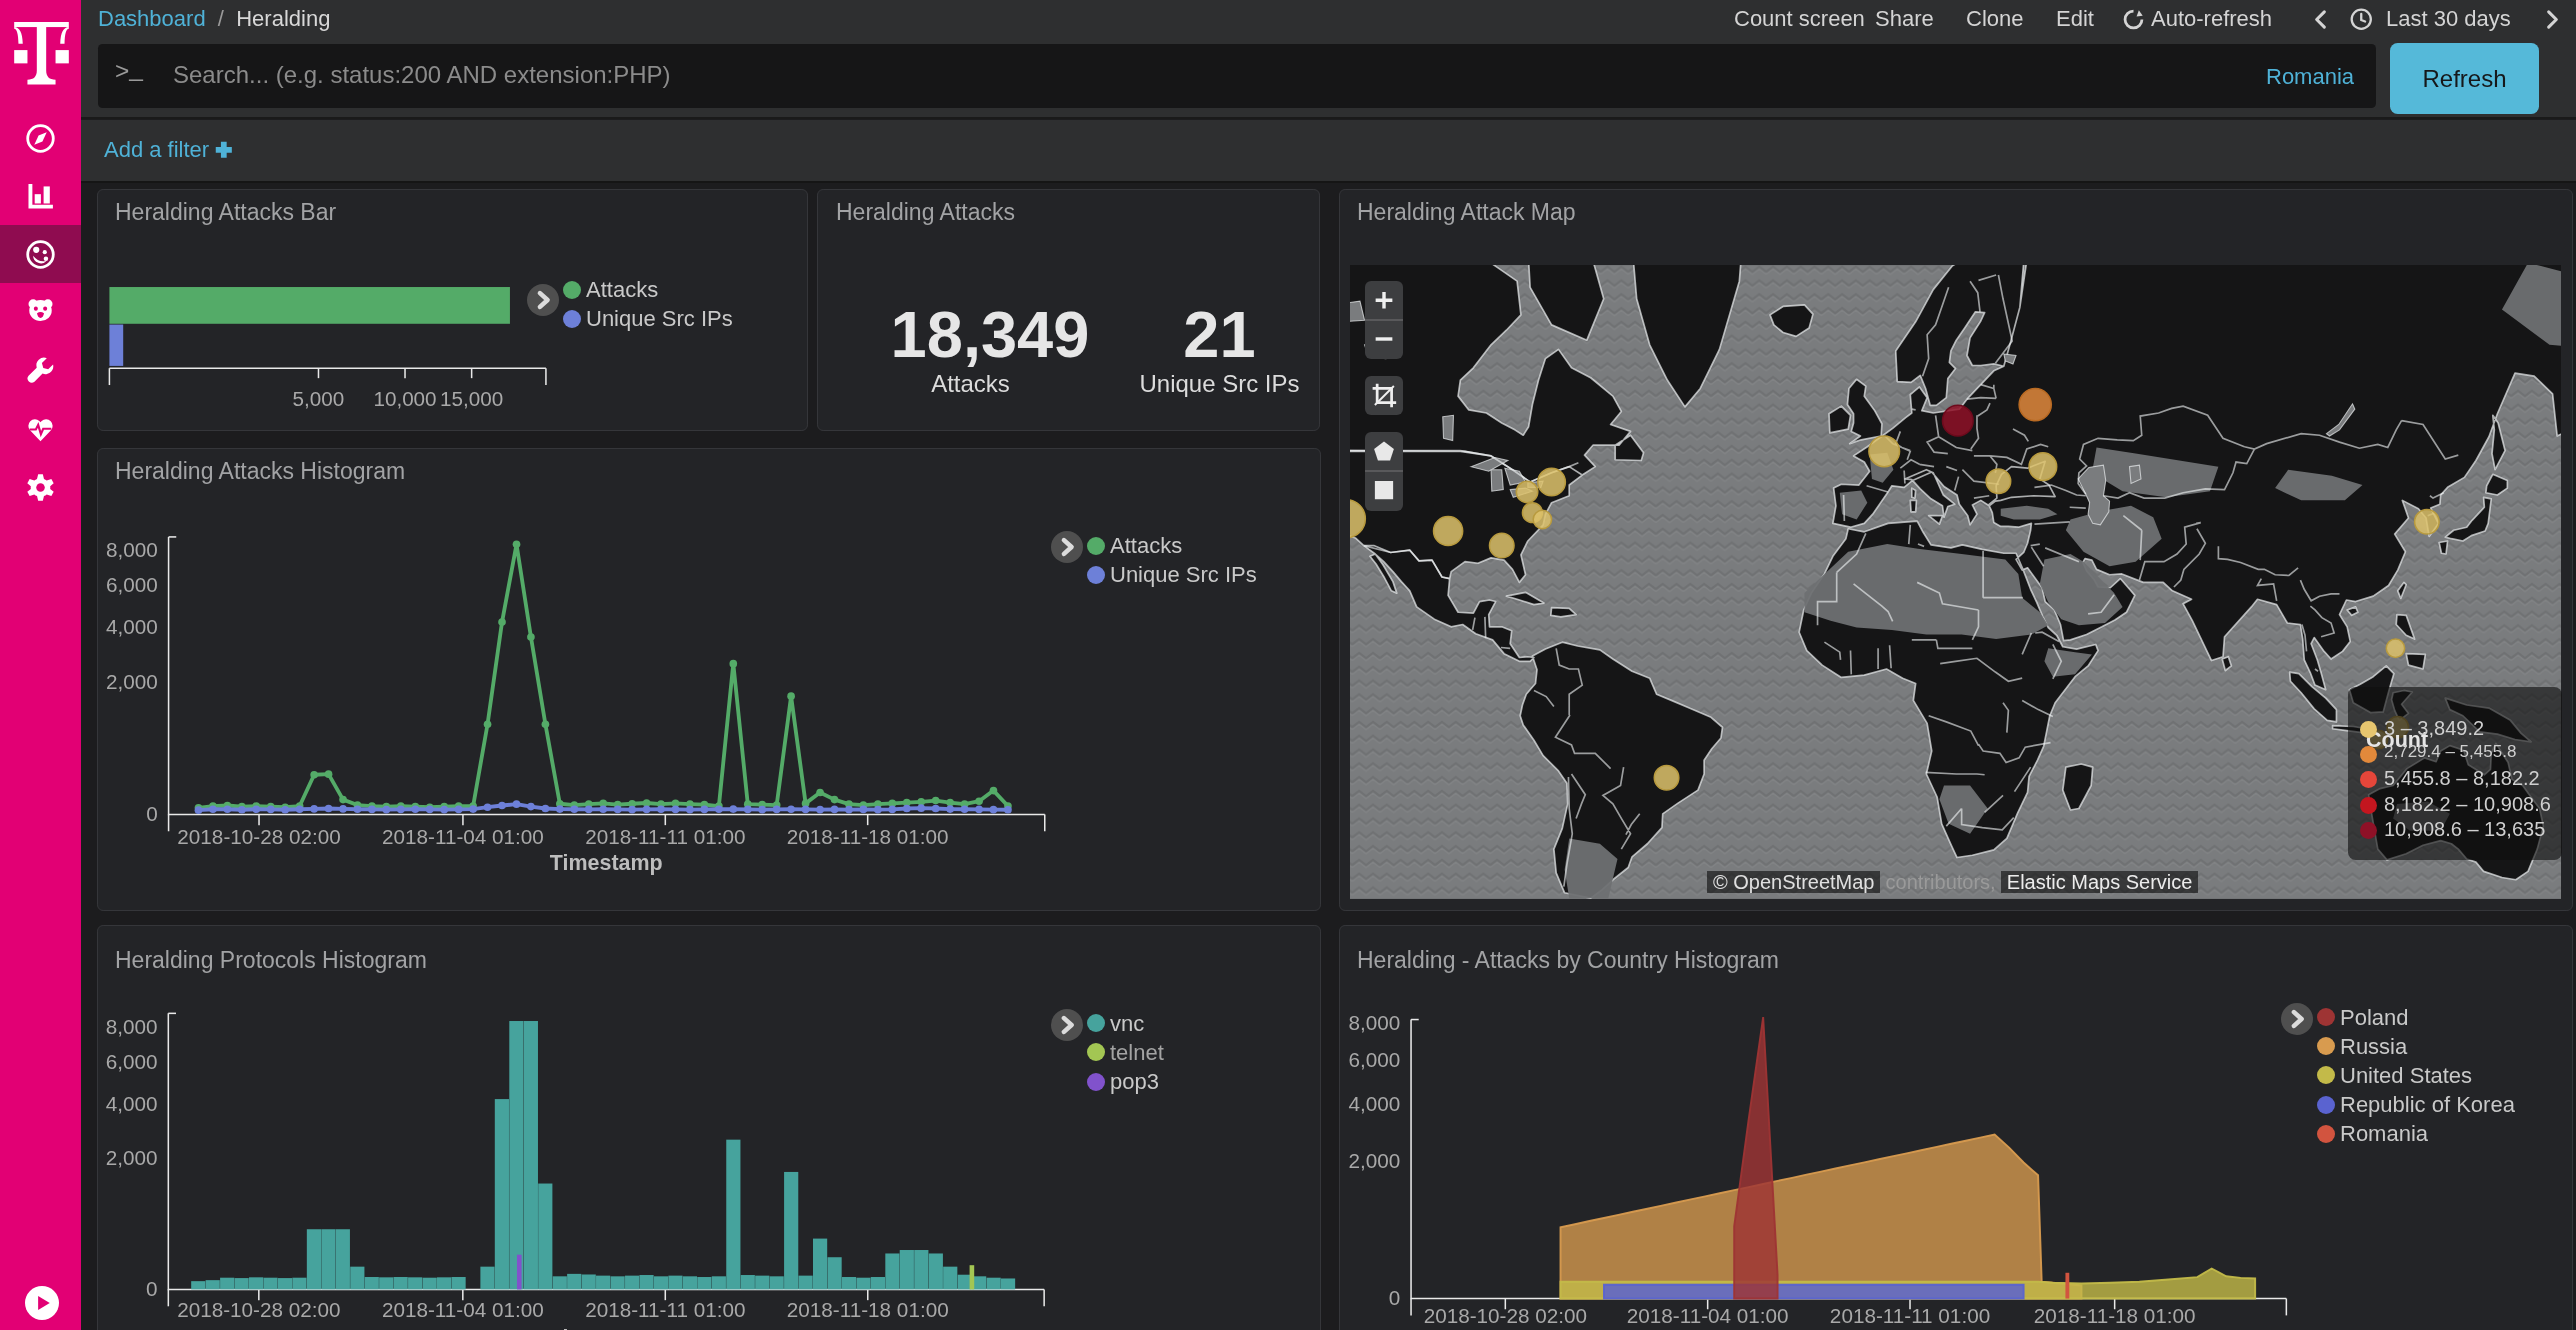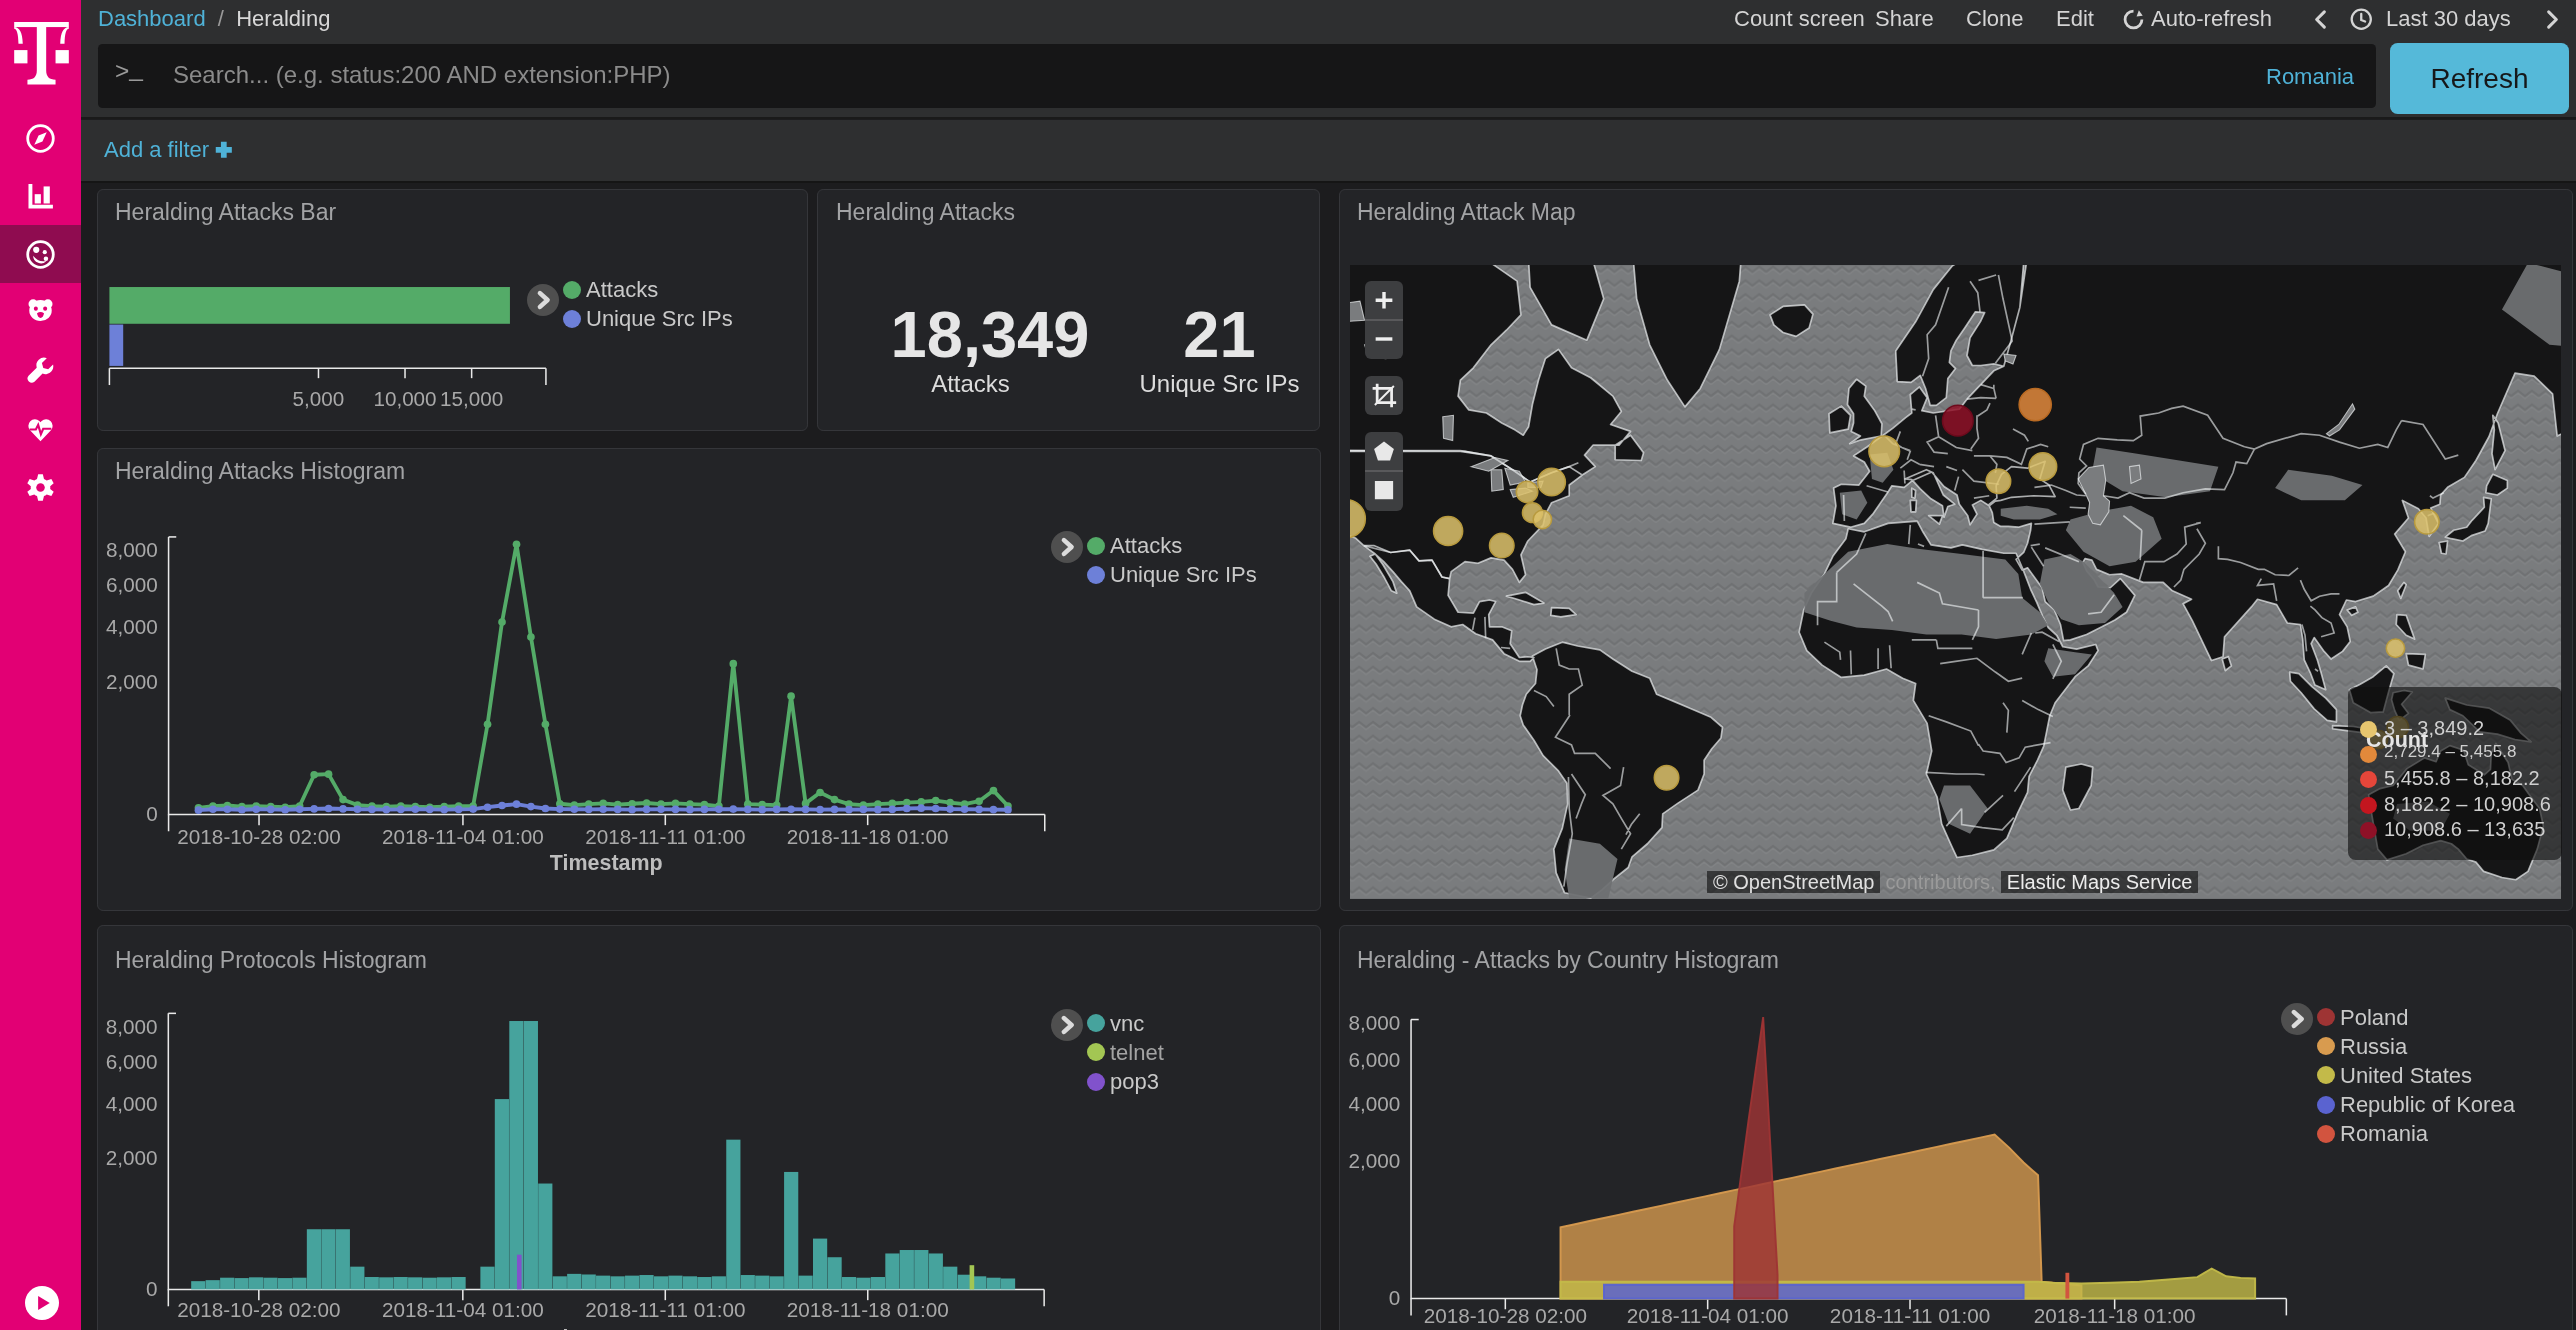--- a/index.html
+++ b/index.html
@@ -28,21 +28,21 @@
     <path d="M16 9 L16 17 L21 19" fill="none" stroke="#d4d4d4" stroke-width="3" stroke-linecap="round"></path>
   </svg>
 <div class="abs" style="left:2386px;top:6.1px;font-size:22px;line-height:26px;color:#d4d4d4;white-space:nowrap;">Last 30 days</div>
 <svg class="abs" style="left:2544px;top:8.4px;" width="17" height="23" viewBox="0 0 22 30">
     <path d="M6 5 L16 15 L6 25" fill="none" stroke="#d4d4d4" stroke-width="4" stroke-linecap="round" stroke-linejoin="round"></path>
   </svg>
 <div class="abs" style="left:98px;top:44px;width:2278px;height:64px;background:#161617;border-radius:4.6px;"></div>
 <div class="abs" style="left:115px;top:57px;font-size:24.5px;color:#9a9a9a;font-family:'Liberation Sans',sans-serif;">&gt;<span style="position:relative;top:-3.1px;">_</span></div>
 <div class="abs" style="left:173px;top:61px;font-size:24px;color:#8b8b8b;">Search... (e.g. status:200 AND extension:PHP)</div>
 <div class="abs" style="left:2266px;top:64px;font-size:22px;color:#4fb2d7;">Romania</div>
-<div class="abs" style="left:2390px;top:43px;width:179px;height:71px;background:#55b9d9;border-radius:7.7px;text-align:center;font-size:28px;color:#16181a;line-height:71px;">Refresh</div>
+<div class="abs" style="left:2390px;top:43px;width:149px;height:71px;background:#55b9d9;border-radius:7.7px;text-align:center;font-size:24px;color:#16181a;line-height:71px;">Refresh</div>
 <div class="abs" style="left:104px;top:137px;font-size:22px;color:#4fb2d7;">Add a filter <svg width="17.6" height="17.6" viewBox="0 0 23 23" style="vertical-align:-1.5px;">
       <path d="M11.5 1 L11.5 22 M1 11.5 L22 11.5" stroke="#4fb2d7" stroke-width="7.5"></path>
     </svg></div>
 <div class="abs" style="left:0;top:0;width:81px;height:1331px;background:#e20074;"></div>
 <div class="abs" style="left:0;top:225px;width:81px;height:58px;background:#8f0c50;"></div>
 <svg class="abs" style="left:14px;top:21.5px;" width="55" height="64" viewBox="0 0 70 82">
 <rect x="0" y="0" width="70" height="6.5" fill="#fff"></rect>
 <path d="M0 6.5 C7 7 10.5 13 11 28 L5.5 28 C5.2 15 3.5 9 0 8.5 Z" fill="#fff"></path>
 <path d="M70 6.5 C63 7 59.5 13 59 28 L64.5 28 C64.8 15 66.5 9 70 8.5 Z" fill="#fff"></path>
 <path d="M29 6.5 L41 6.5 L41 62 C41 70 45 73.5 53 74 L53 80 L17 80 L17 74 C25 73.5 29 70 29 62 Z" fill="#fff"></path>

